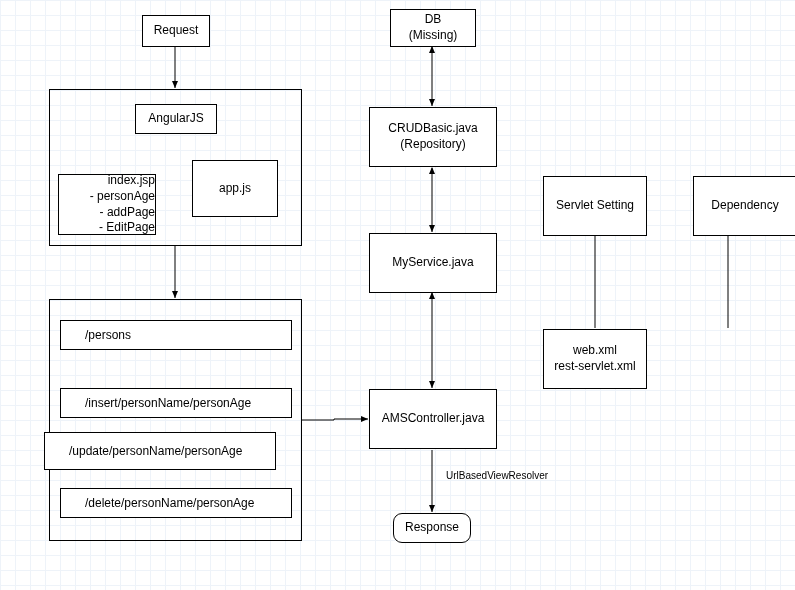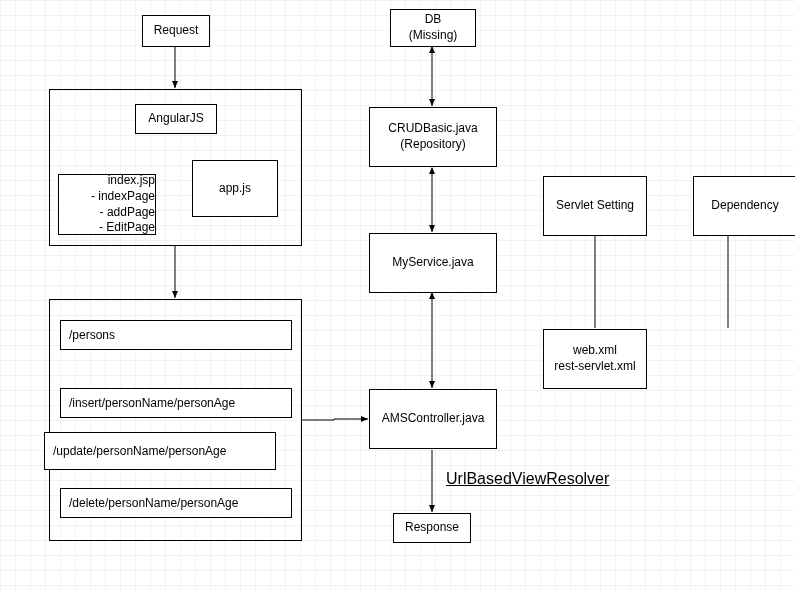--- a/index.html
+++ b/index.html
@@ -42,29 +42,28 @@
     justify-content: flex-start;
     text-align: left;
     padding-left: 8px;
   }
   .row-box {
     position: absolute;
     border: 1px solid #000;
     background: #fff;
     display: flex;
     align-items: center;
-    padding-left: 8px;
+    padding-left: 24px;
     font-size: 12px;
     box-sizing: border-box;
   }
   .label {
     position: absolute;
-    font-size: 16px;
+    font-size: 10px;
     color: #000;
-    text-decoration: underline;
   }
   svg.overlay {
     position: absolute;
     left: 0; top: 0;
     width: 795px;
     height: 590px;
     pointer-events: none;
   }
   svg line, svg polyline { stroke: #000; stroke-width: 1; fill: none; }
 </style>
@@ -107,21 +106,21 @@
   </div>
 
   <div class="container-box" style="left:49px; top:89px; width:253px; height:157px;"></div>
 
   <div class="box" style="left:135px; top:104px; width:82px; height:30px;">
     <span>AngularJS</span>
   </div>
 
   <div class="box left-text" style="left:58px; top:150px; width:98px; height:61px; flex-direction:column; align-items:flex-end; justify-content:center;margin-top:24px;">
     <div>index.jsp</div>
-    <div>- indexPage</div>
+    <div>- personAge</div>
     <div>- addPage</div>
     <div>- EditPage</div>
   </div>
 
   <div class="box" style="left:192px; top:160px; width:86px; height:57px;">
     <span>app.js</span>
   </div>
 
   <div class="container-box" style="left:49px; top:299px; width:253px; height:242px;"></div>
 
@@ -153,21 +152,21 @@
   </div>
 
   <div class="box" style="left:369px; top:389px; width:128px; height:60px;">
     <span>AMSController.java</span>
   </div>
 
   <div class="label" style="left:446px; top:470px;">
     <span>UrlBasedViewResolver</span>
   </div>
 
-  <div class="box" style="left:393px; top:513px; width:78px; height:30px;">
+  <div class="box" style="left:393px; top:513px; width:78px; height:30px;border-radius:9px;">
     <span>Response</span>
   </div>
 
   <div class="box" style="left:543px; top:176px; width:104px; height:60px;">
     <span>Servlet Setting</span>
   </div>
   <div class="box" style="left:543px; top:329px; width:104px; height:60px; white-space:pre-line;">
     <span>web.xml
 rest-servlet.xml</span>
   </div>

